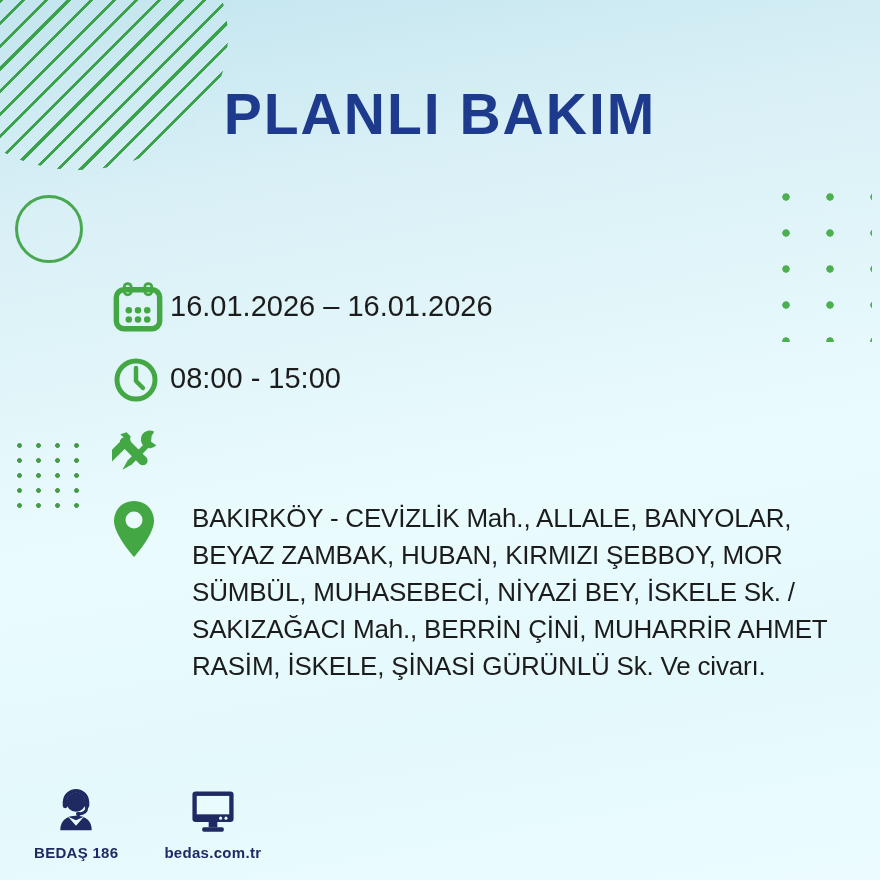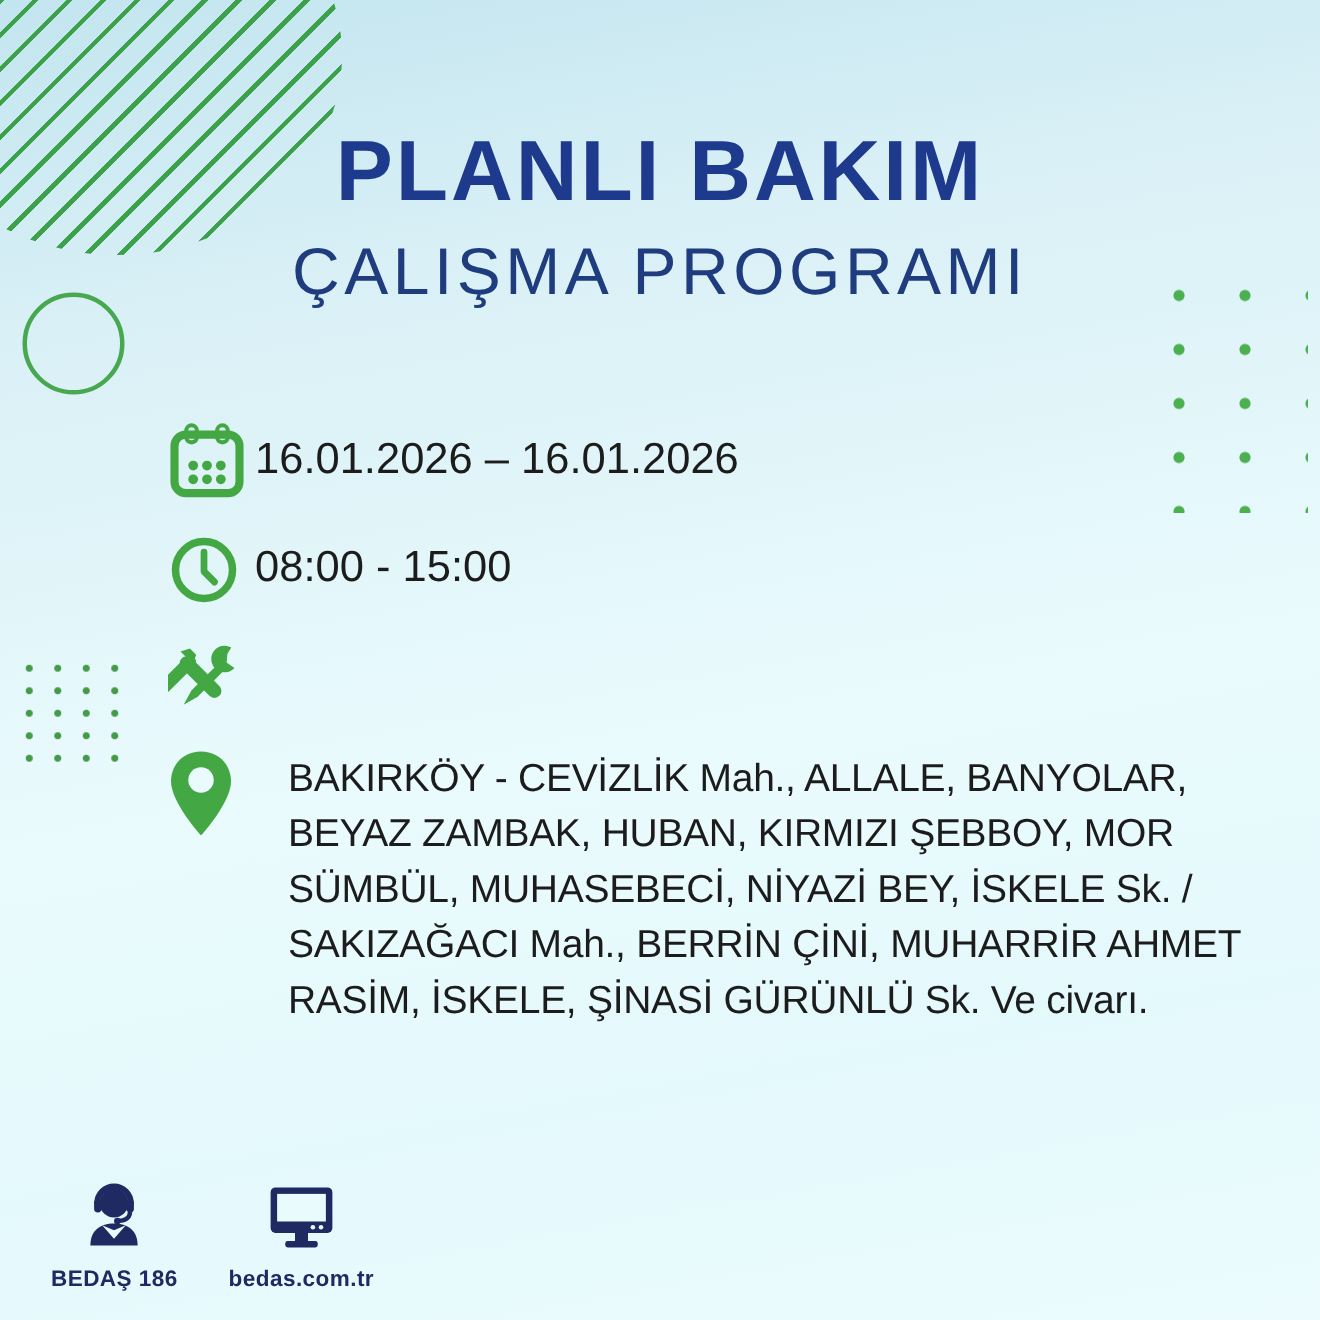--- a/index.html
+++ b/index.html
@@ -55,21 +55,21 @@
   .row-date{margin-bottom:24px;}
   .row-date .row-text{font-size:29px;padding-top:10px;}
   .row-time{margin-bottom:22px;}
   .row-time .row-text{font-size:29px;padding-top:6px;}
   .row-work{margin-bottom:24px;}
   .row-work .row-text{font-size:29px;padding-top:8px;}
   .row-loc .row-text{font-size:26px;line-height:37px;width:676px;letter-spacing:-0.2px;margin-left:22px;}
   .row-date .row-icon,.row-time .row-icon,.row-work .row-icon{padding-top:0;}
 
   
-  .footer-contact{position:absolute;left:34px;top:782px;display:flex;gap:34px;}
+  .footer-contact{position:absolute;left:34px;top:782px;display:flex;gap:46px;}
   .contact-item{display:flex;flex-direction:column;align-items:center;color:#1f2a63;}
   .contact-item .c-icon{height:56px;display:flex;align-items:center;justify-content:center;}
   .contact-label{margin-top:6px;font-size:15px;font-weight:700;letter-spacing:0.3px;color:#1f2a63;}
 
   .brand{position:absolute;right:26px;top:770px;width:140px;text-align:center;}
   .brand-line{font-weight:800;font-size:15px;letter-spacing:3.5px;line-height:20px;}
   .brand-navy{color:#1f2a63;}
   .brand-green{color:#3aa54a;}
   .brand-divider{width:124px;height:2px;background:#3b4a7a;margin:4px auto 3px auto;}
   .brand-tagline{font-size:9px;color:#3b4a7a;letter-spacing:0.2px;}
@@ -79,21 +79,20 @@
 
 <div class="canvas">
 
   <div class="stripes-blob"></div>
   <div class="circle-outline"></div>
   <div class="dots-right"></div>
   <div class="dots-left"></div>
 
   <div class="title-wrap">
     <div class="title-main">PLANLI BAKIM</div>
-    <div class="title-sub">ÇALIŞMA PROGRAMI</div>
   </div>
 
   <div class="rows">
 
     <div class="row row-date">
       <span class="row-icon">
         <svg width="52" height="52" viewBox="0 0 48 48">
           <rect x="10" y="2" width="9" height="13" rx="4.5" fill="#43a843"></rect>
           <rect x="29" y="2" width="9" height="13" rx="4.5" fill="#43a843"></rect>
           <rect x="12.5" y="4.5" width="4" height="8" rx="2" fill="#d9f2f6"></rect>

